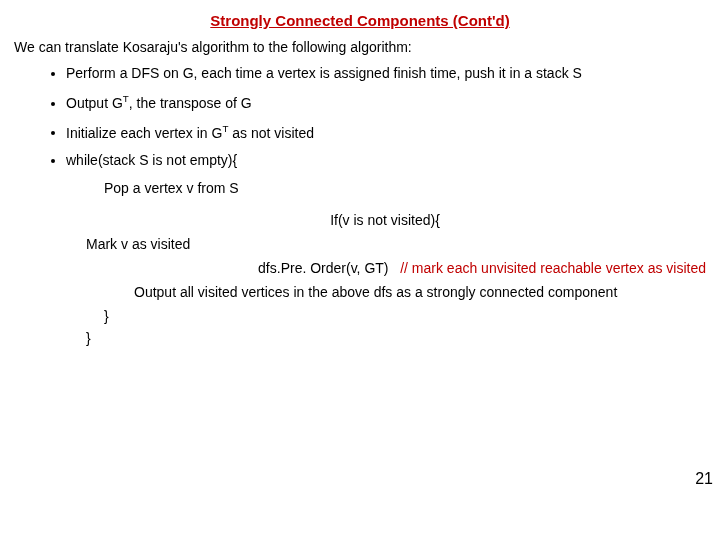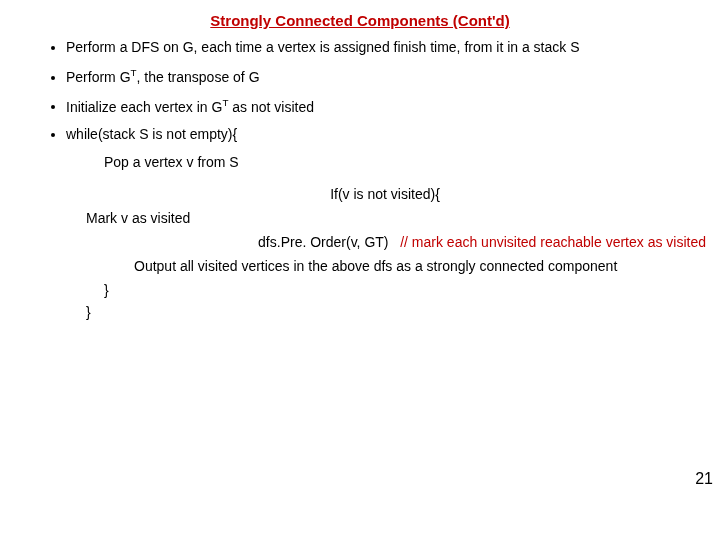--- a/index.html
+++ b/index.html
@@ -59,25 +59,26 @@
   }
   .dfs-line span.code { display:inline-block; }
 </style>
 </head>
 <body>
 
 <div class="slide">
 
   <div class="title">Strongly Connected Components (Cont'd)</div>
 
+  <div class="intro">We can translate Kosaraju's algorithm to the following algorithm:</div>
 
   <ul class="top">
-    <li>Perform a DFS on G, each time a vertex is assigned finish time, from it in a stack S</li>
+    <li>Perform a DFS on G, each time a vertex is assigned finish time, push it in a stack S</li>
     <li>
-      <span>Perform G</span><sup>T</sup><span>, the transpose of G</span>
+      <span>Output G</span><sup>T</sup><span>, the transpose of G</span>
     </li>
     <li>
       <span>Initialize each vertex in G</span><sup>T</sup><span> as not visited</span>
     </li>
     <li>while(stack S is not empty){</li>
   </ul>
 
   <div class="inner1">Pop a vertex v from S</div>
   <div class="inner2">If(v is not visited){</div>
   <div class="inner3">Mark v as visited</div>

